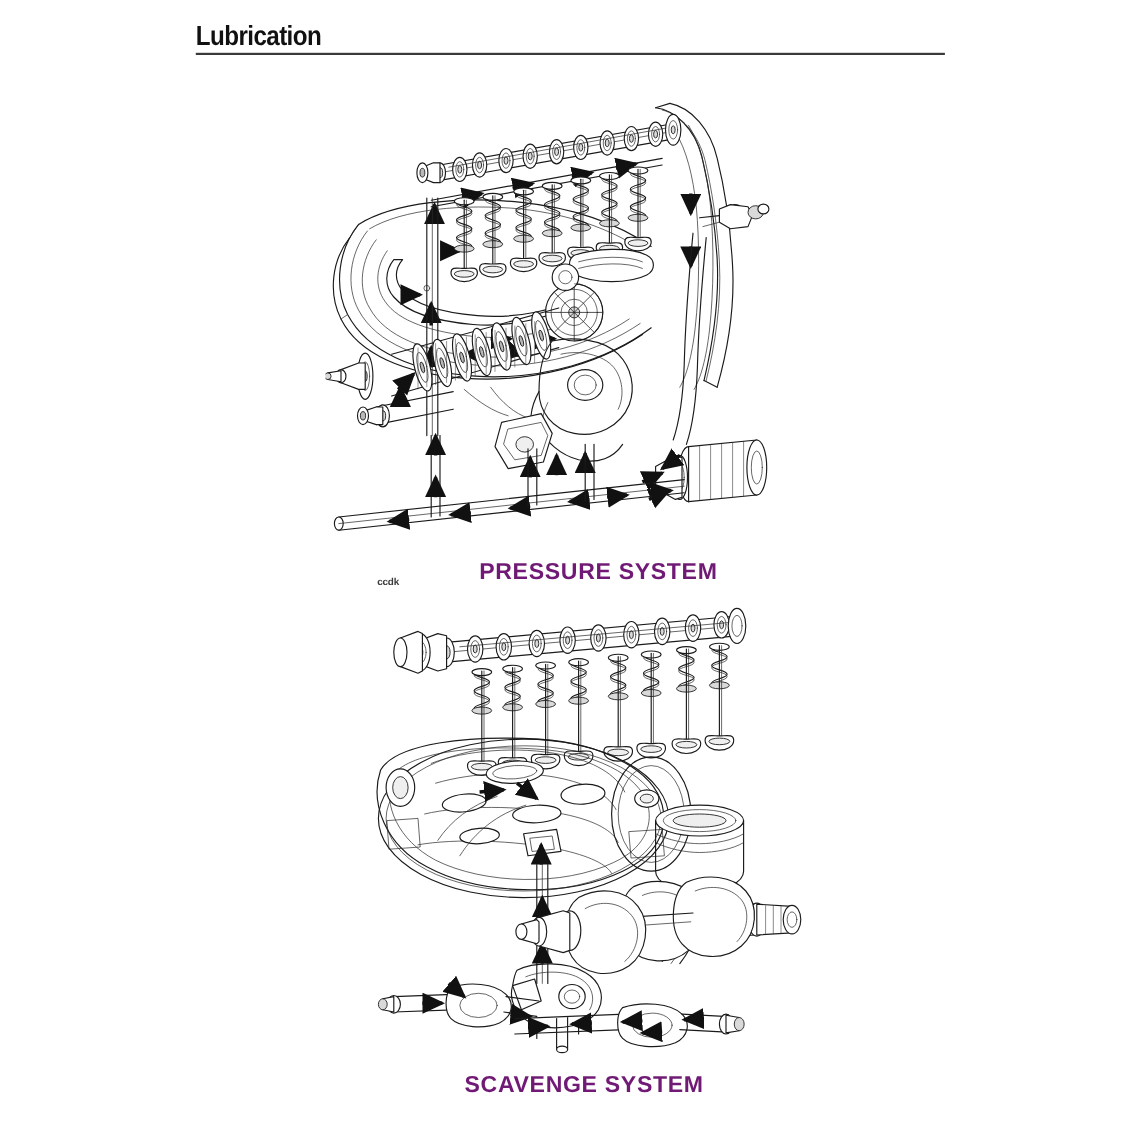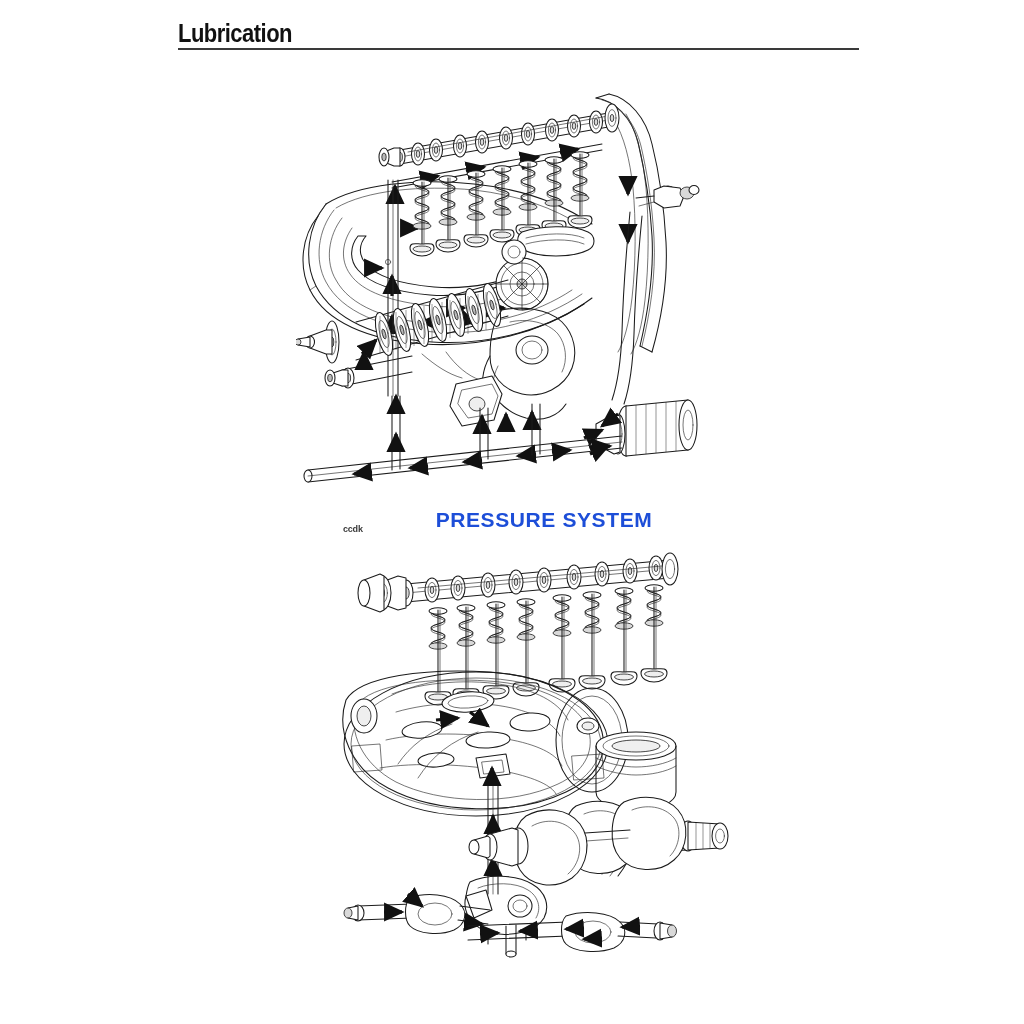--- a/index.html
+++ b/index.html
@@ -39,21 +39,21 @@
     top: 48px;
     width: 681px;
     height: 2px;
     background: #3a3a3a;
   }
   
   .caption {
     position: absolute;
     font-family: "Liberation Sans", sans-serif;
     font-weight: bold;
-    color: #1d4ed8;
+    color: #701a75;
     white-space: nowrap;
     text-align: center;
   }
   .caption-pressure {
     left: 0;
     right: 0;
     top: 508px;
     font-size: 21px;
     letter-spacing: 0.6px;
     padding-left: 64px;
@@ -678,14 +678,15 @@
           <path class="arwline" d="M244,394 L226,395" marker-end="url(#ah2)"></path>
           <path class="arwline" d="M262,404 L244,405" marker-end="url(#ah2)"></path>
           <path class="arwline" d="M300,392 L282,393" marker-end="url(#ah2)"></path>
           <path class="arwline" d="M140,400 L158,399" marker-end="url(#ah2)"></path>
         </g>
       </g>
 
     </svg>
   </div>
 
+  <div class="caption caption-scavenge">SCAVENGE SYSTEM</div>
 
 </div>
 
 </body></html>

